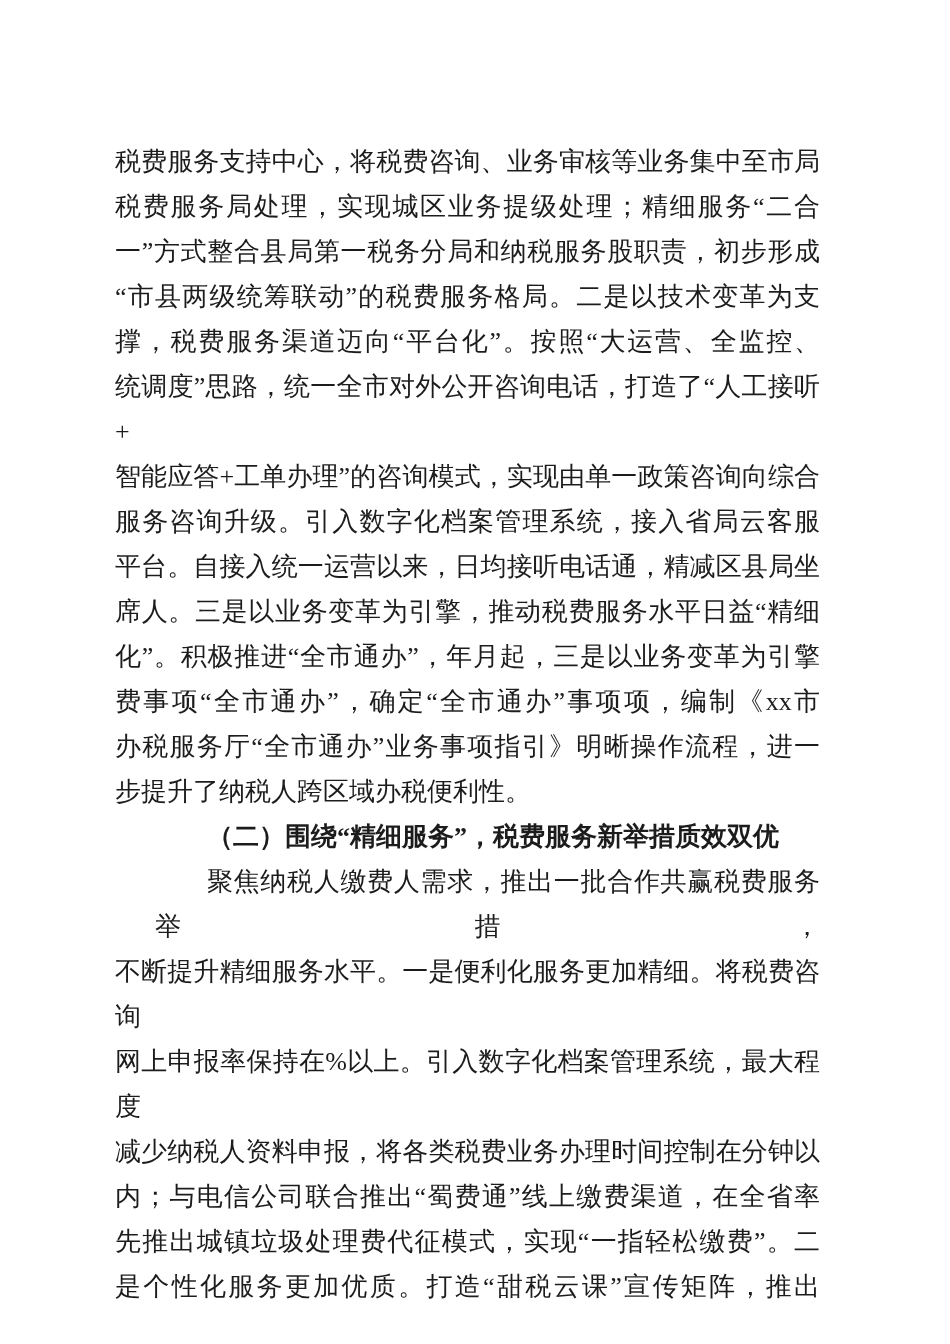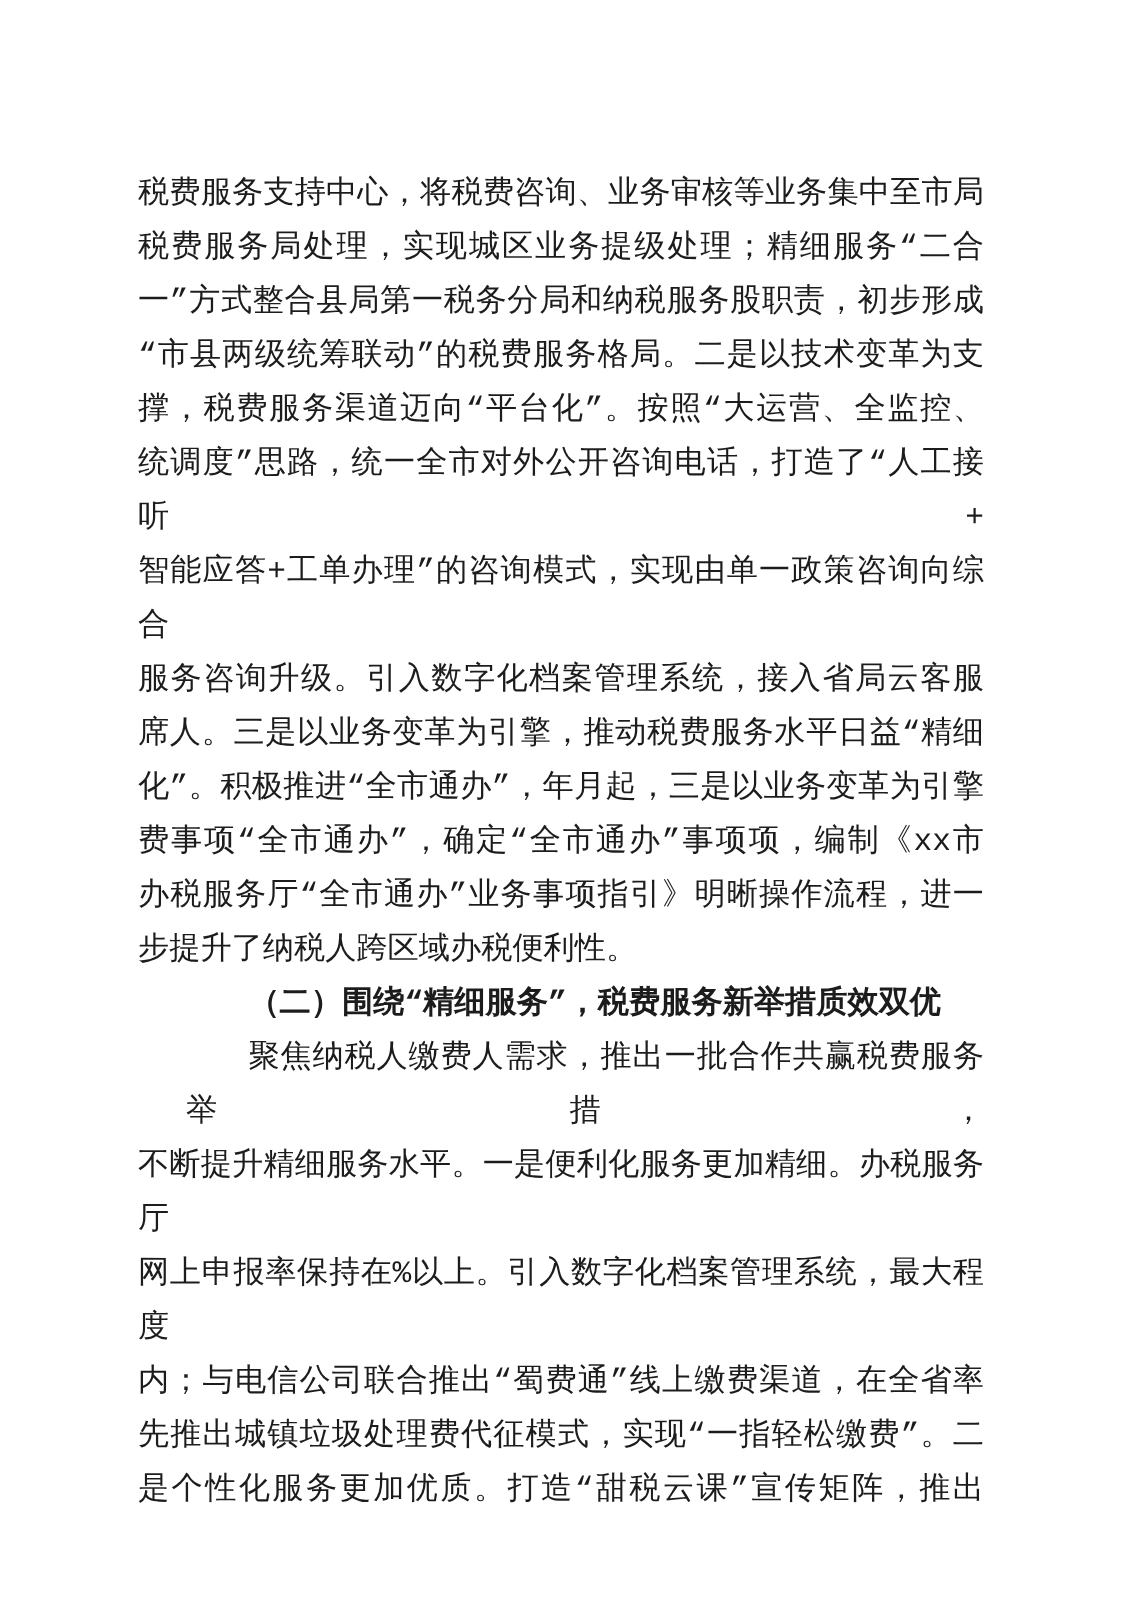--- a/index.html
+++ b/index.html
@@ -14,21 +14,21 @@
     background: #ffffff;
     overflow: hidden;
   }
   .text-block {
     position: absolute;
     left: 115px;
     top: 139px;
     width: 705px;
   }
   .line {
-    font-family: Liberation Mono, monospace;
+    font-family: Liberation Serif, serif;
     font-size: 26px;
     line-height: 45px;
     color: #1c1c1c;
     text-align: justify;
     text-align-last: justify;
   }
   .para-end {
     text-align-last: left;
   }
   .indent {
@@ -45,26 +45,28 @@
 <div class="page">
   <div class="text-block">
     <div class="line">税费服务支持中心，将税费咨询、业务审核等业务集中至市局</div>
     <div class="line">税费服务局处理，实现城区业务提级处理；精细服务“二合</div>
     <div class="line">一”方式整合县局第一税务分局和纳税服务股职责，初步形成</div>
     <div class="line">“市县两级统筹联动”的税费服务格局。二是以技术变革为支</div>
     <div class="line">撑，税费服务渠道迈向“平台化”。按照“大运营、全监控、</div>
     <div class="line">统调度”思路，统一全市对外公开咨询电话，打造了“人工接听+</div>
     <div class="line">智能应答+工单办理”的咨询模式，实现由单一政策咨询向综合</div>
     <div class="line">服务咨询升级。引入数字化档案管理系统，接入省局云客服</div>
+    <div class="line">平台。自接入统一运营以来，日均接听电话通，精减区县局坐</div>
     <div class="line">席人。三是以业务变革为引擎，推动税费服务水平日益“精细</div>
     <div class="line">化”。积极推进“全市通办”，年月起，三是以业务变革为引擎</div>
     <div class="line">费事项“全市通办”，确定“全市通办”事项项，编制《xx市</div>
     <div class="line">办税服务厅“全市通办”业务事项指引》明晰操作流程，进一</div>
     <div class="line para-end">步提升了纳税人跨区域办税便利性。</div>
     <div class="line heading indent para-end">（二）围绕“精细服务”，税费服务新举措质效双优</div>
     <div class="line indent">聚焦纳税人缴费人需求，推出一批合作共赢税费服务举措，</div>
-    <div class="line">不断提升精细服务水平。一是便利化服务更加精细。办税服务厅</div>
+    <div class="line">不断提升精细服务水平。一是便利化服务更加精细。将税费咨询</div>
     <div class="line">网上申报率保持在%以上。引入数字化档案管理系统，最大程度</div>
+    <div class="line">减少纳税人资料申报，将各类税费业务办理时间控制在分钟以</div>
     <div class="line">内；与电信公司联合推出“蜀费通”线上缴费渠道，在全省率</div>
     <div class="line">先推出城镇垃圾处理费代征模式，实现“一指轻松缴费”。二</div>
     <div class="line">是个性化服务更加优质。打造“甜税云课”宣传矩阵，推出</div>
   </div>
 </div>
 
 </body></html>

